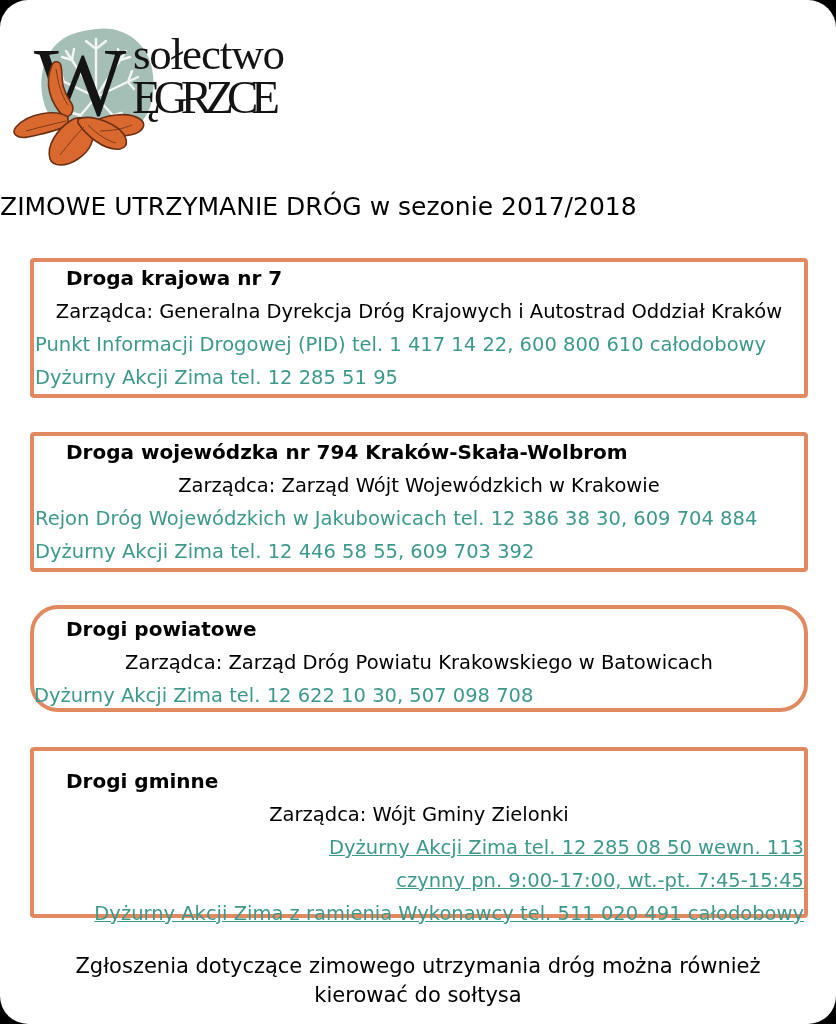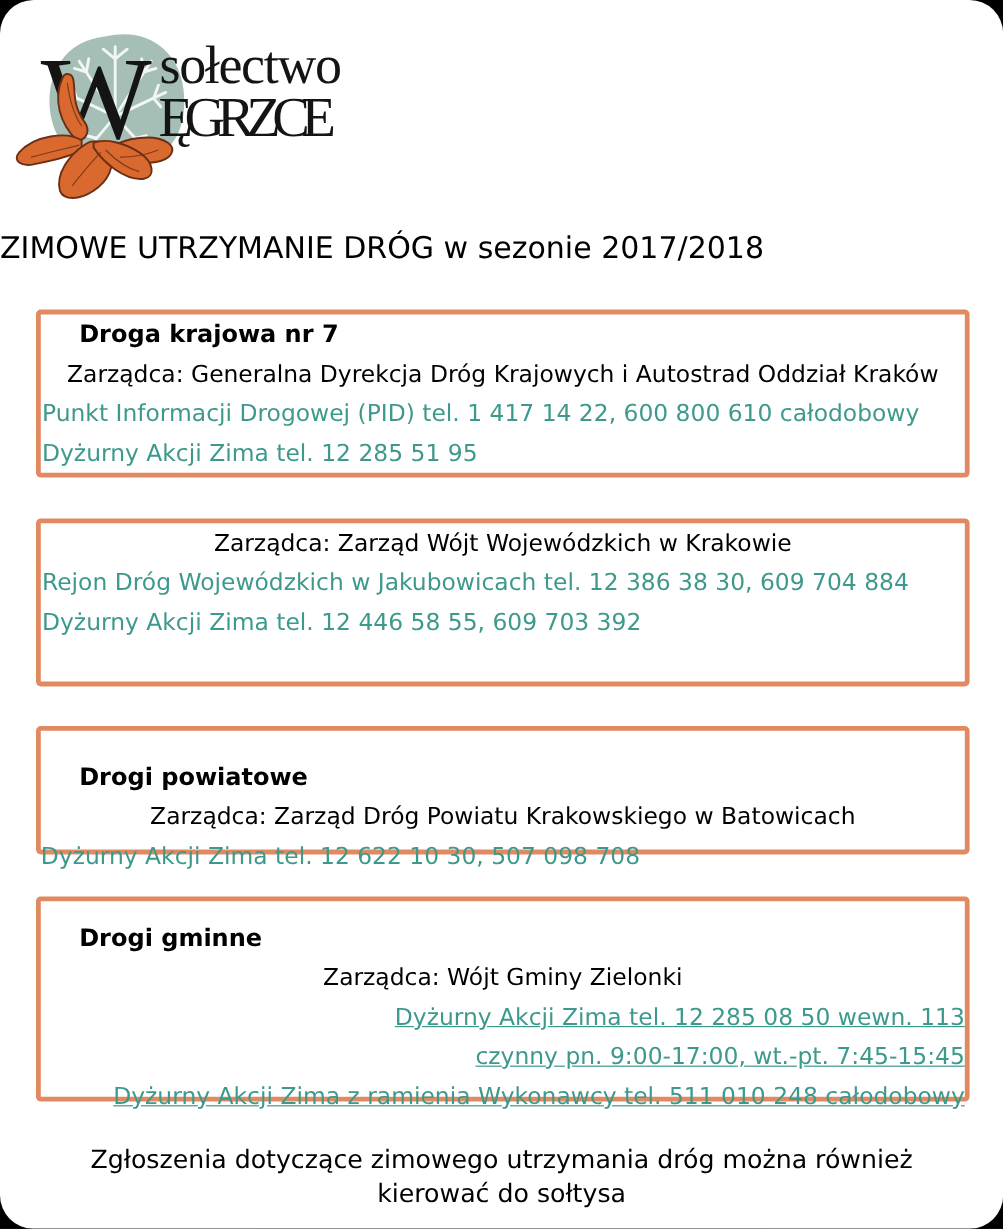--- a/index.html
+++ b/index.html
@@ -29,21 +29,21 @@
     position:absolute;top:193px;left:0;width:100%;
     text-align:left;font-size:25px;line-height:28px;color:var(--body_text);
   }
   
   .infobox{
     position:absolute;left:30px;width:778px;box-sizing:border-box;
     border:4px solid var(--box_border);border-radius:4px;background:#fff;
   }
   .box1{top:258px;height:140px;}
   .box2{top:432px;height:140px;}
-  .box3{top:605px;height:107px;padding-top:22px;}
+  .box3{top:605px;height:107px;padding-top:4px;border-radius:28px;}
   .box4{top:747px;height:171px;padding-top:14px;}
   .bline{height:33px;line-height:33px;font-size:19.5px;white-space:nowrap;overflow:visible;}
   .bhead{font-weight:bold;font-size:20px;text-align:left;color:var(--body_text);margin-left:32px;}
   .black-center{text-align:center;color:var(--body_text);}
   .teal-center{color:var(--phone_text);}
   .teal-left{text-align:left;color:var(--phone_text);padding-left:1px;}
   .teal-left-wide{text-align:right;color:var(--phone_text);padding-left:26px;text-decoration:underline;}
   
   .footer{
     position:absolute;top:952px;left:28px;width:780px;
@@ -93,34 +93,35 @@
   <div class="title">ZIMOWE UTRZYMANIE DRÓG w sezonie 2017/2018</div>
 
   <div class="infobox box1">
     <div class="bline bhead">Droga krajowa nr 7</div>
     <div class="bline black-center">Zarządca: Generalna Dyrekcja Dróg Krajowych i Autostrad Oddział Kraków</div>
     <div class="bline teal-left">Punkt Informacji Drogowej (PID) tel. 1 417 14 22, 600 800 610 całodobowy</div>
     <div class="bline teal-left">Dyżurny Akcji Zima tel. 12 285 51 95</div>
   </div>
 
   <div class="infobox box2">
+    <div class="bline bhead">Droga wojewódzka nr 794 Kraków-Skała-Wolbrom</div>
     <div class="bline black-center">Zarządca: Zarząd Wójt Wojewódzkich w Krakowie</div>
     <div class="bline teal-left">Rejon Dróg Wojewódzkich w Jakubowicach tel. 12 386 38 30, 609 704 884</div>
     <div class="bline teal-left">Dyżurny Akcji Zima tel. 12 446 58 55, 609 703 392</div>
   </div>
 
   <div class="infobox box3">
     <div class="bline bhead">Drogi powiatowe</div>
     <div class="bline black-center">Zarządca: Zarząd Dróg Powiatu Krakowskiego w Batowicach</div>
     <div class="bline teal-center">Dyżurny Akcji Zima tel. 12 622 10 30, 507 098 708</div>
   </div>
 
   <div class="infobox box4">
     <div class="bline bhead">Drogi gminne</div>
     <div class="bline black-center">Zarządca: Wójt Gminy Zielonki</div>
     <div class="bline teal-left-wide">Dyżurny Akcji Zima tel. 12 285 08 50 wewn. 113</div>
     <div class="bline teal-left-wide">czynny pn. 9:00-17:00, wt.-pt. 7:45-15:45</div>
-    <div class="bline teal-left-wide">Dyżurny Akcji Zima z ramienia Wykonawcy tel. 511 010 248 całodobowy</div>
+    <div class="bline teal-left-wide">Dyżurny Akcji Zima z ramienia Wykonawcy tel. 511 020 491 całodobowy</div>
   </div>
 
   <div class="footer">Zgłoszenia dotyczące zimowego utrzymania dróg można również kierować do sołtysa</div>
 
 </div>
 
 </body></html>

